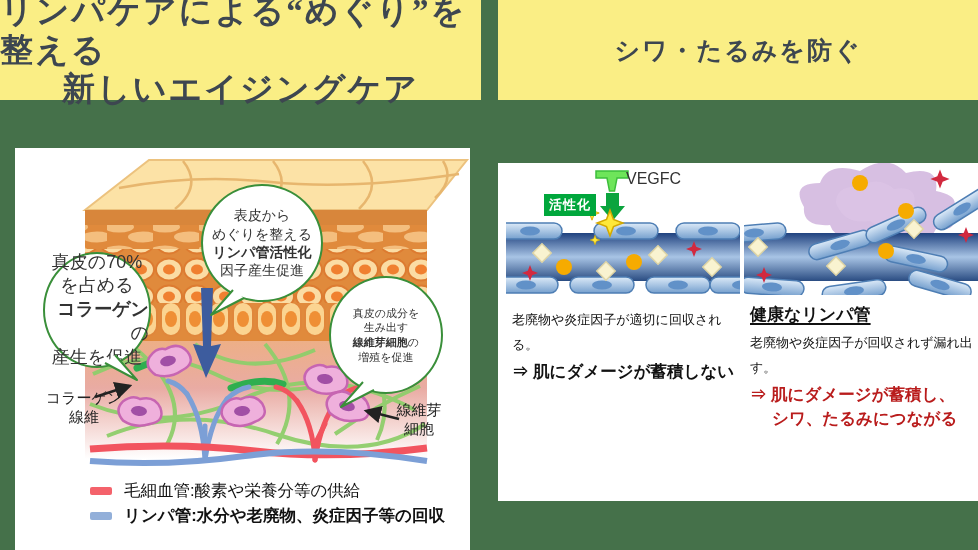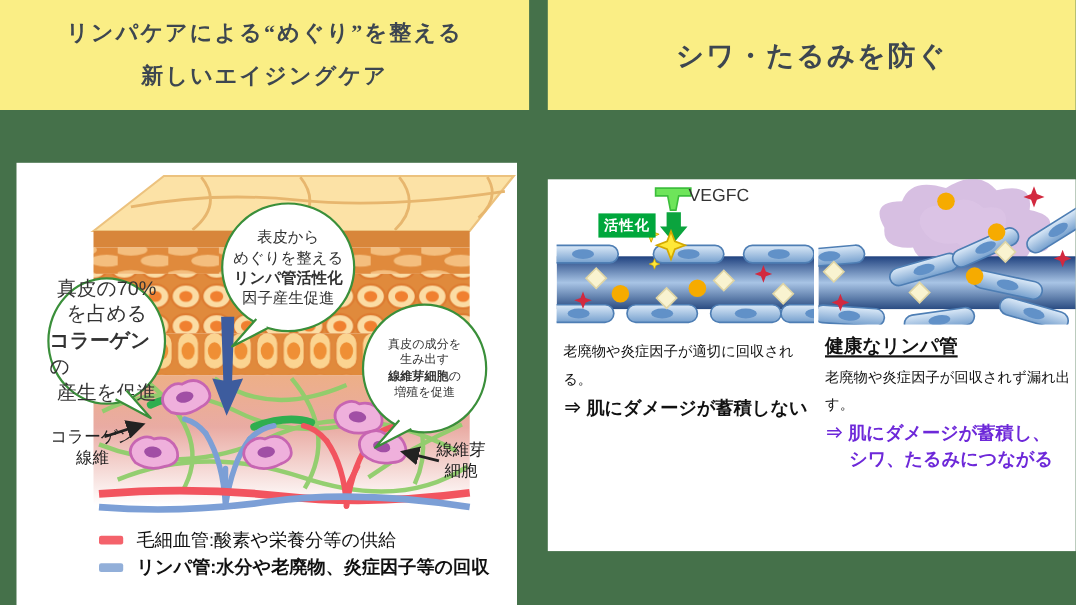--- a/index.html
+++ b/index.html
@@ -5,34 +5,34 @@
   html,body{margin:0;padding:0;}
   body{width:978px;height:550px;background:#45714A;position:relative;overflow:hidden;
        font-family:"Liberation Sans",sans-serif;}
   .stage{position:absolute;inset:0;width:978px;height:550px;}
 
   
   .hdr{position:absolute;top:0;height:100px;background:#FAEE85;color:#3D4650;
        font-family:"Liberation Serif","DejaVu Serif",serif;font-weight:600;
        display:flex;flex-direction:column;align-items:center;justify-content:center;
        letter-spacing:2px;}
-  .hdr-l{left:0;width:481px;font-size:20px;line-height:39px;}
+  .hdr-l{left:0;width:481px;font-size:33px;line-height:39px;}
   .hdr-r{left:498px;width:480px;font-size:25px;}
 
   
   .card{position:absolute;background:#fff;}
   .card-left{left:15px;top:148px;width:455px;height:402px;}
   .card-right{left:498px;top:163px;width:480px;height:338px;}
 
   .abs{position:absolute;}
 
   
   .bubble{position:absolute;background:#fff;border:2px solid #3A8F3A;border-radius:50%;
           display:flex;flex-direction:column;align-items:center;justify-content:center;
-          text-align:left;color:#333;z-index:4;}
+          text-align:right;color:#333;z-index:4;}
   .bubble .bl{line-height:1.32;}
   .b1{left:186px;top:36px;width:118px;height:114px;font-size:14px;}
   .b2{left:28px;top:104px;width:104px;height:112px;font-size:18px;}
   .b3{left:314px;top:128px;width:110px;height:114px;font-size:11px;}
   .tail{position:absolute;z-index:5;}
 
   
   .pt-label{position:absolute;color:#222;font-size:15px;line-height:19px;text-align:center;z-index:3;}
 
   
@@ -43,21 +43,21 @@
   .sw-cap{background:#F4626B;}
   .legend-row .lg-txt{font-size:16.5px;color:#111;}
   .legend-row.bold .lg-txt{font-weight:bold;}
 
   
   .col-txt{position:absolute;top:140px;width:232px;color:#111;}
   .col-txt h3{margin:0;font-size:17px;text-decoration:underline;
               text-decoration-thickness:2px;text-underline-offset:3px;}
   .col-txt .body{margin-top:4px;font-size:13px;line-height:25px;}
   .col-txt .concl{margin-top:2px;font-size:16.5px;font-weight:bold;line-height:24px;}
-  .concl.red{color:#6d28d9;}
+  .concl.red{color:#b91c1c;}
   .concl .indent{padding-left:22px;display:block;}
 
   .vegfc-txt{position:absolute;left:128px;top:7px;font-size:16px;color:#333;z-index:3;}
   .act-badge{position:absolute;left:46px;top:31px;background:#00A73C;color:#fff;
              font-size:13px;font-weight:bold;padding:2px 5px;z-index:3;letter-spacing:1px;}
 </style>
 </head>
 <body>
 
 <svg width="0" height="0" style="position:absolute" aria-hidden="true">

